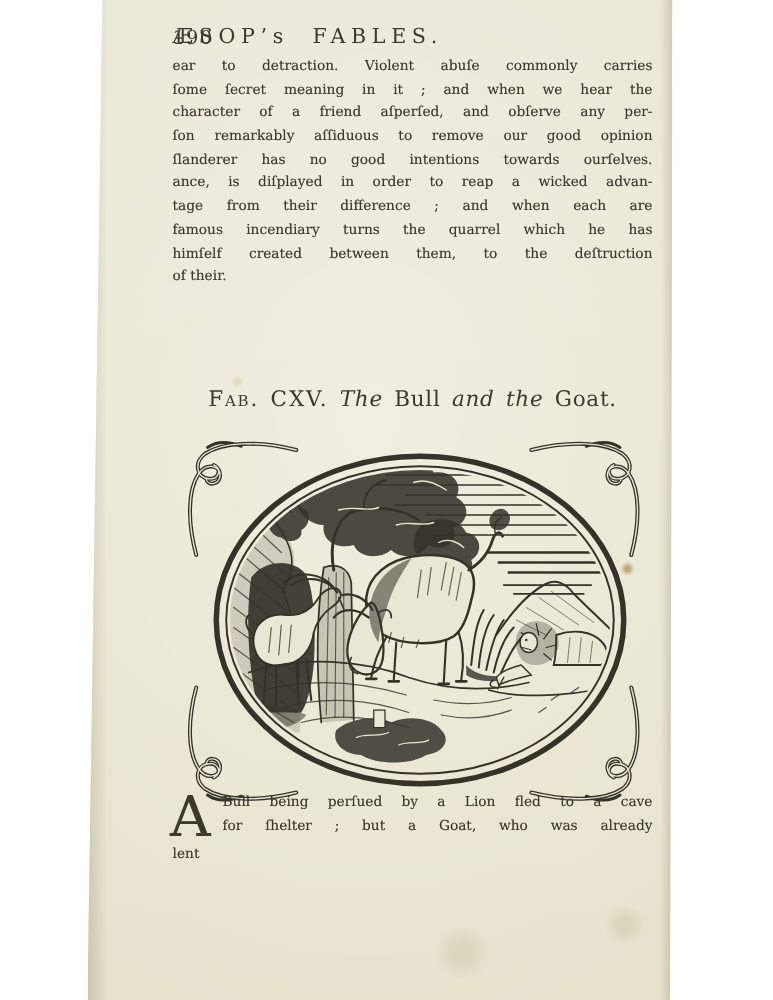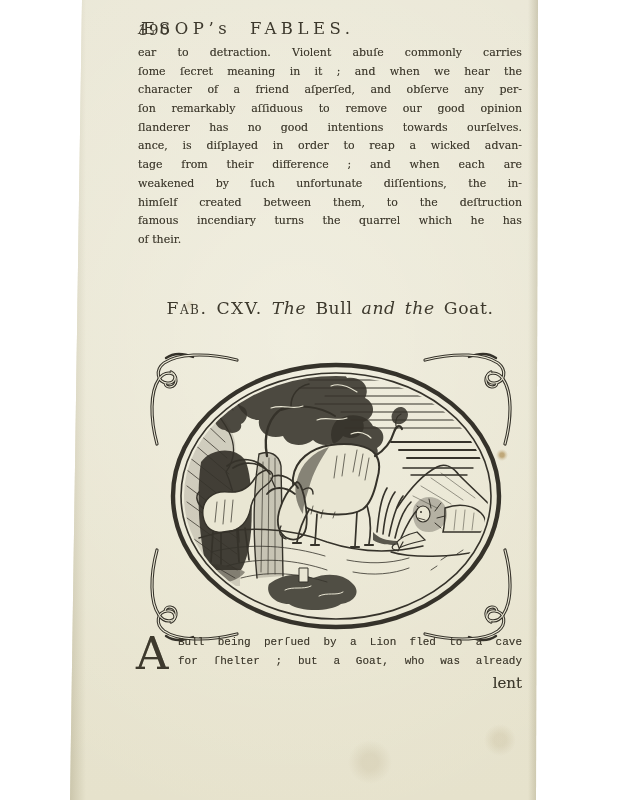--- a/index.html
+++ b/index.html
@@ -22,31 +22,31 @@
   .content{position:absolute;left:68px;top:0;width:384px;height:800px;}
   .pg-header{position:absolute;top:19px;left:0;width:100%;height:22px;}
   .pg-num{position:absolute;left:0;top:2px;font-size:15.5px;letter-spacing:1px;}
   .pg-title{position:absolute;left:0;right:0;text-align:left;top:0;
             font-size:16.5px;letter-spacing:4.5px;word-spacing:9px;white-space:nowrap;}
   .para1{position:absolute;top:44px;left:0;width:384px;}
   .jline{height:18.7px;line-height:18.7px;font-size:11px;
          text-align:justify;text-align-last:justify;overflow:hidden;white-space:nowrap;
          text-shadow:0 0 .5px rgba(60,54,38,.45);}
   .jline.plain{text-align-last:left;}
-  .fab-heading{position:absolute;top:298px;left:0;width:384px;text-align:center;
+  .fab-heading{position:absolute;top:310px;left:0;width:384px;text-align:center;
                font-size:17.2px;letter-spacing:.6px;word-spacing:3px;white-space:nowrap;}
   .sc{font-variant:small-caps;letter-spacing:1.5px;}
   .caps{letter-spacing:1.5px;}
   .it{font-style:italic;}
   .engraving{position:absolute;top:346px;left:3px;width:380px;height:302px;}
   .para2{position:absolute;top:633px;left:0;width:384px;}
-  .para2 .indent{padding-left:40px;font-family:Liberation Mono, monospace;}
+  .para2 .indent{padding-left:40px;}
   .dropcap{position:absolute;left:-2px;top:1px;font-size:45px;line-height:40px;
            text-shadow:0 0 .5px rgba(60,54,38,.5);}
-  .catchword{height:20px;line-height:20px;font-size:15px;text-align:right;
+  .catchword{height:20px;line-height:20px;font-size:11px;
              margin-top:3px;text-shadow:0 0 .5px rgba(60,54,38,.45);}
   svg .ink{stroke:#35322a;fill:none;stroke-linecap:round;stroke-linejoin:round;}
   svg .inkf{fill:#35322a;stroke:none;}
   svg .pap{stroke:#e9e6d3;fill:none;stroke-linecap:round;stroke-linejoin:round;}
   svg .papf{fill:#e9e6d3;}
 </style>
 </head>
 <body>
 
 <div class="scan"></div>
@@ -60,23 +60,22 @@
     </div>
 
     <div class="para1">
       <div class="jline">ear to detraction.  Violent abuſe commonly carries</div>
       <div class="jline">ſome ſecret meaning in it ; and when we hear the</div>
       <div class="jline">character of a friend aſperſed, and obſerve any per-</div>
       <div class="jline">ſon remarkably aſſiduous to remove our good opinion</div>
       <div class="jline">ſlanderer has no good intentions towards ourſelves.</div>
       <div class="jline">ance, is diſplayed in order to reap a wicked advan-</div>
       <div class="jline">tage from their difference ; and when each are</div>
-      <div class="jline">weakened by ſuch unfortunate diſſentions, the in-</div>
+      <div class="jline">famous incendiary turns the quarrel which he has</div>
       <div class="jline">himſelf created between them, to the deſtruction</div>
-      <div class="jline">famous incendiary turns the quarrel which he has</div>
       <div class="jline plain">of their.</div>
     </div>
 
     <div class="fab-heading">
       <span class="sc">Fab.</span>
       <span class="caps">CXV.</span>
       <span class="it">The</span>
       <span>Bull</span>
       <span class="it">and the</span>
       <span>Goat.</span>

